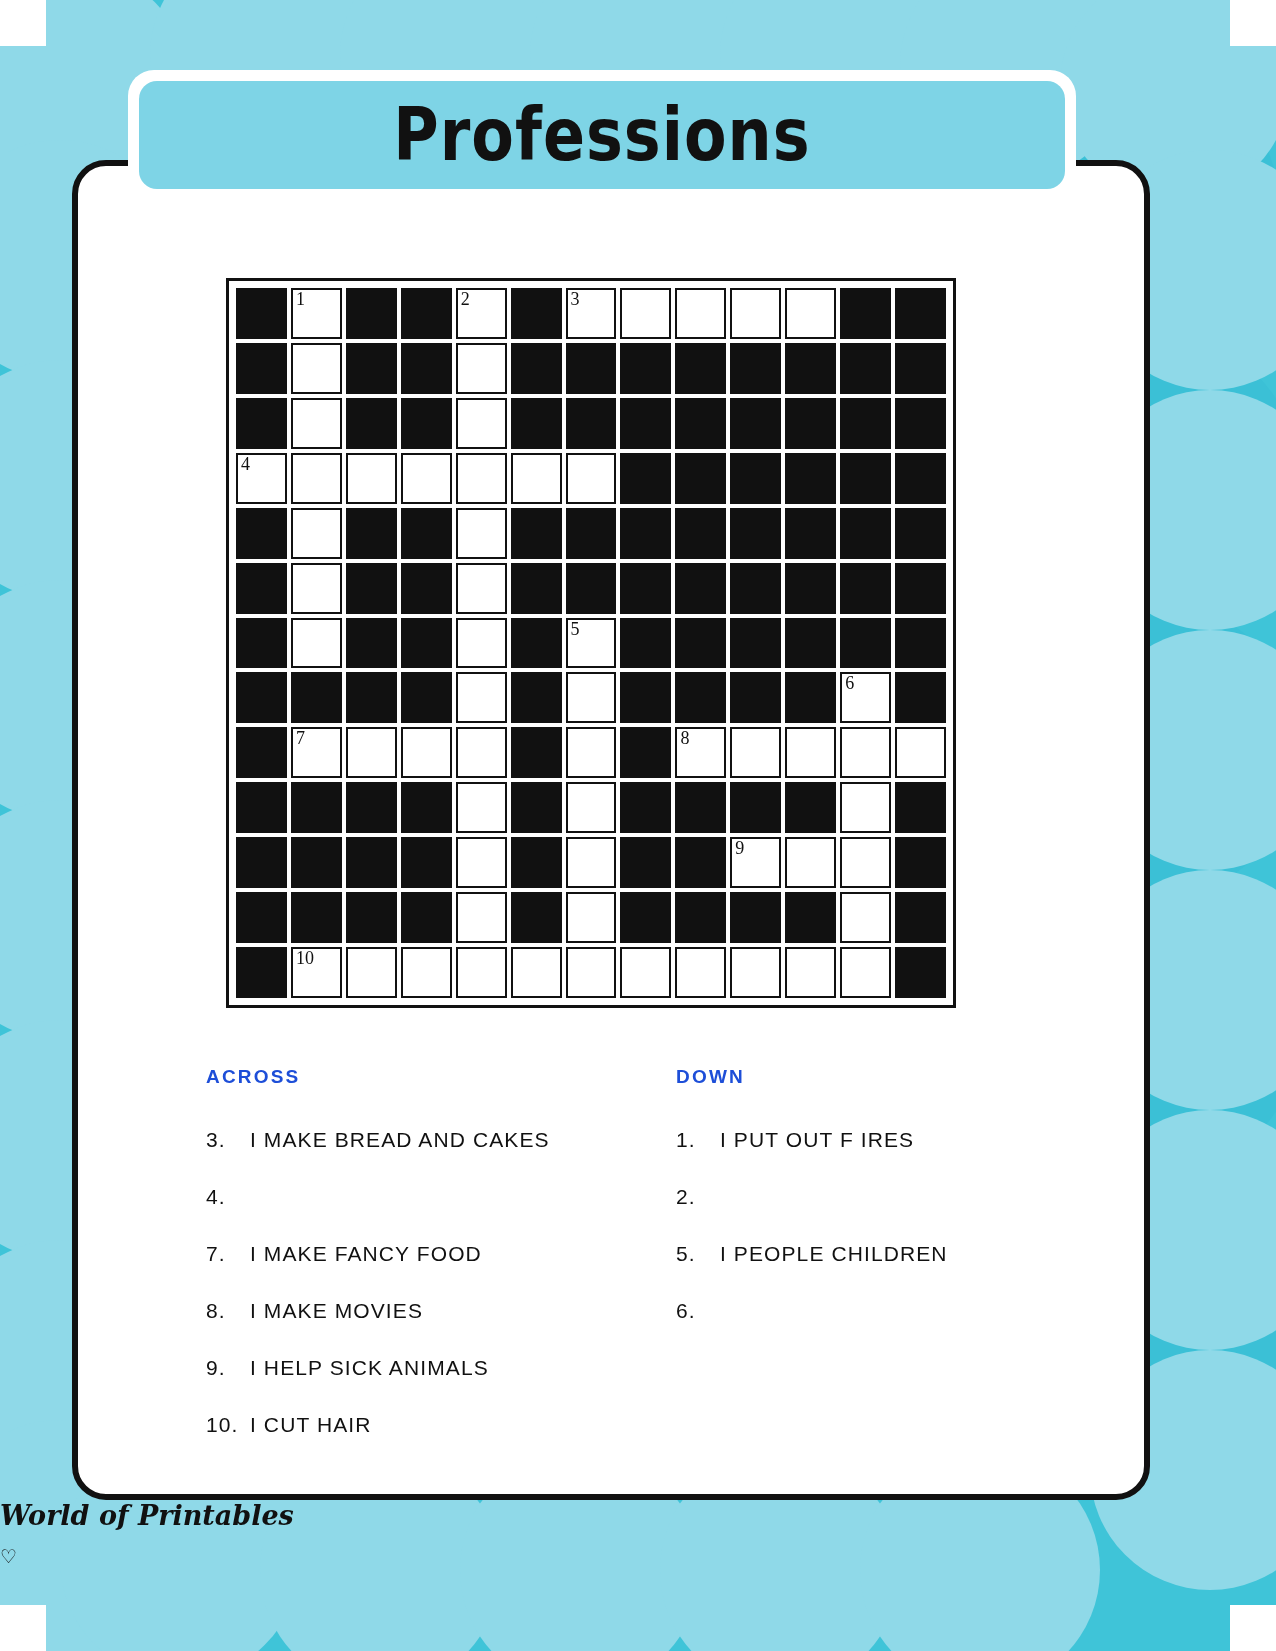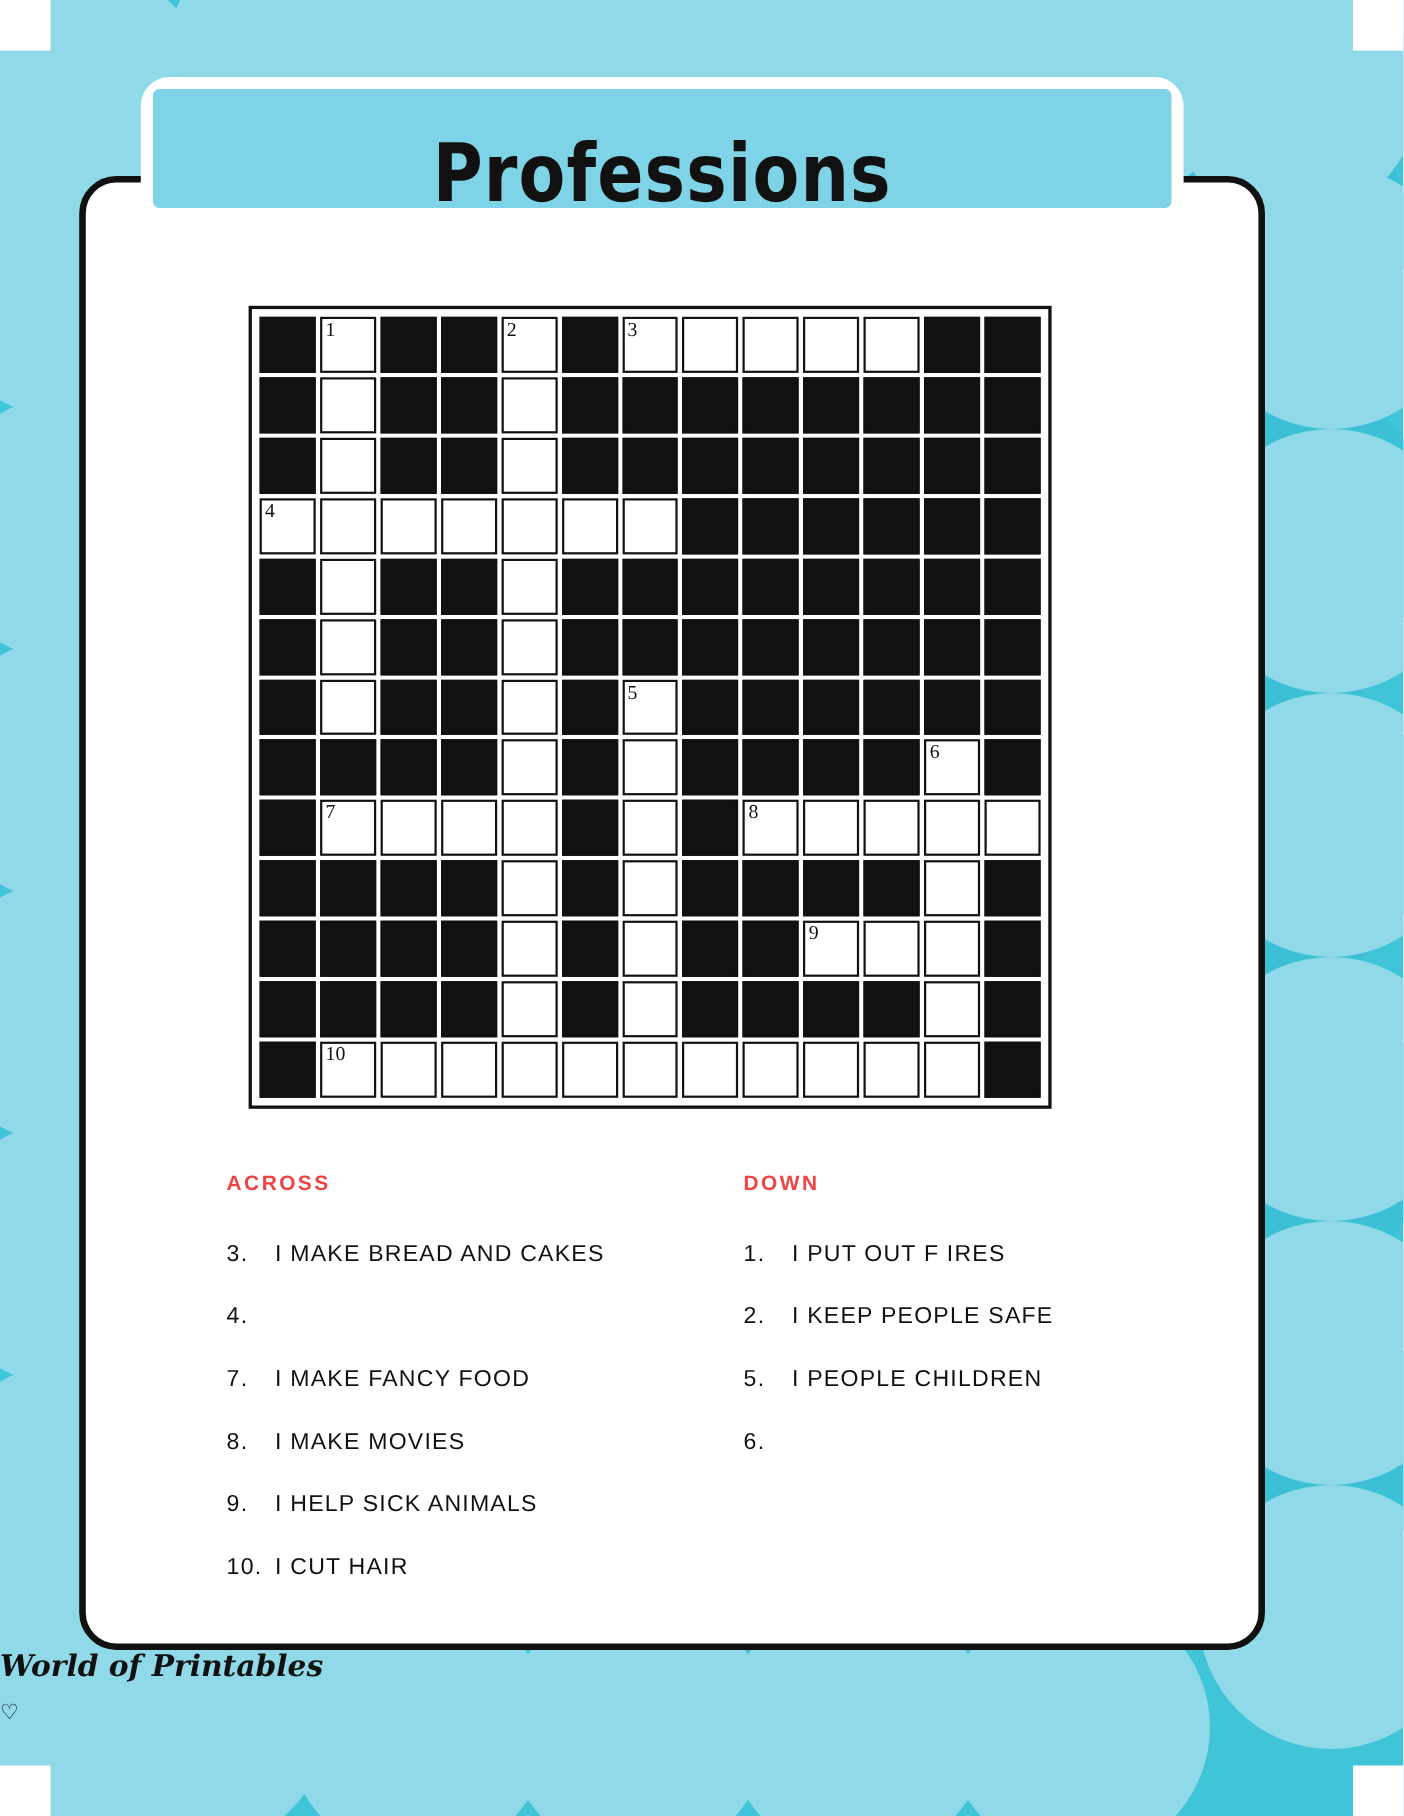--- a/index.html
+++ b/index.html
@@ -66,23 +66,23 @@
     background: #ffffff;
     border-radius: 26px;
     z-index: 8;
     box-sizing: border-box;
     padding: 11px;
   }
   .title-inner {
     width: 100%;
     height: 100%;
     background: #7ed4e6;
-    border-radius: 6px;
+    border-radius: 18px;
     display: flex;
-    align-items: flex-end;
+    align-items: center;
     justify-content: center;
     box-sizing: border-box;
   }
   .title-text {
     font-family: "DejaVu Sans", sans-serif;
     font-weight: bold;
     font-size: 62px;
     letter-spacing: 1px;
     color: #111111;
     line-height: 1;
@@ -139,21 +139,21 @@
     gap: 60px;
   }
   .clue-col {
     width: 430px;
   }
   .clue-head {
     font-family: "Liberation Sans", sans-serif;
     font-size: 19px;
     font-weight: bold;
     letter-spacing: 2.2px;
-    color: #ef4444;
+    color: #1d4ed8;
     margin-bottom: 40px;
   }
   .clue-row {
     display: flex;
     font-size: 21px;
     letter-spacing: 1.1px;
     color: #111111;
     margin-bottom: 33px;
   }
   .clue-num {
@@ -469,21 +469,20 @@
     </div>
     <div class="clue-col">
       <div class="clue-head">DOWN</div>
       <div id="down-list">
           <div class="clue-row">
             <span class="clue-num">1.</span>
             <span class="clue-text">I PUT OUT F IRES</span>
           </div>
           <div class="clue-row">
             <span class="clue-num">2.</span>
-            <span class="clue-text">I KEEP PEOPLE SAFE</span>
           </div>
           <div class="clue-row">
             <span class="clue-num">5.</span>
             <span class="clue-text">I PEOPLE CHILDREN</span>
           </div>
           <div class="clue-row">
             <span class="clue-num">6.</span>
           </div>
         </div>
     </div>

